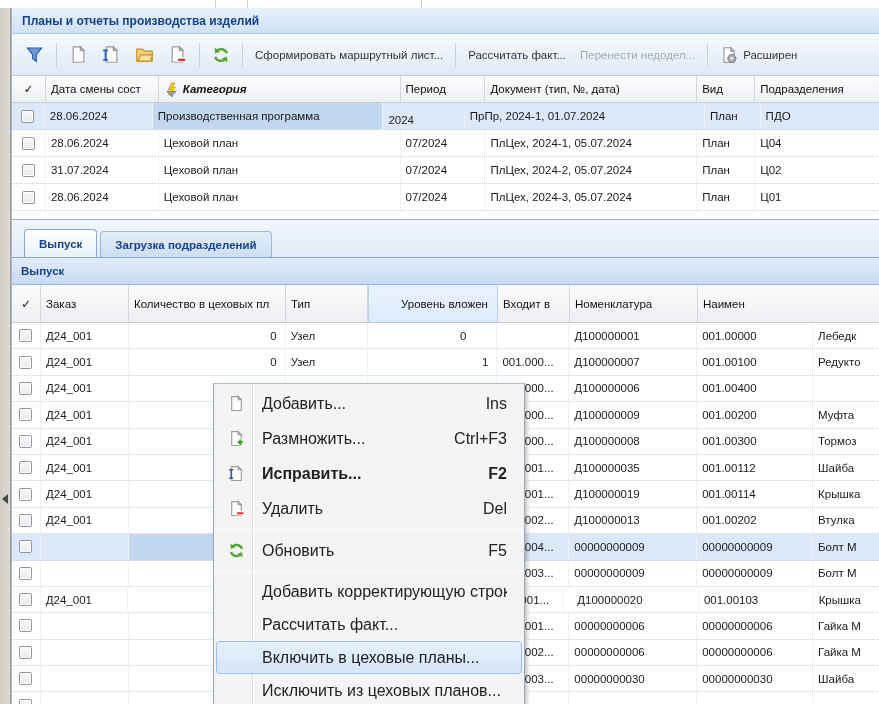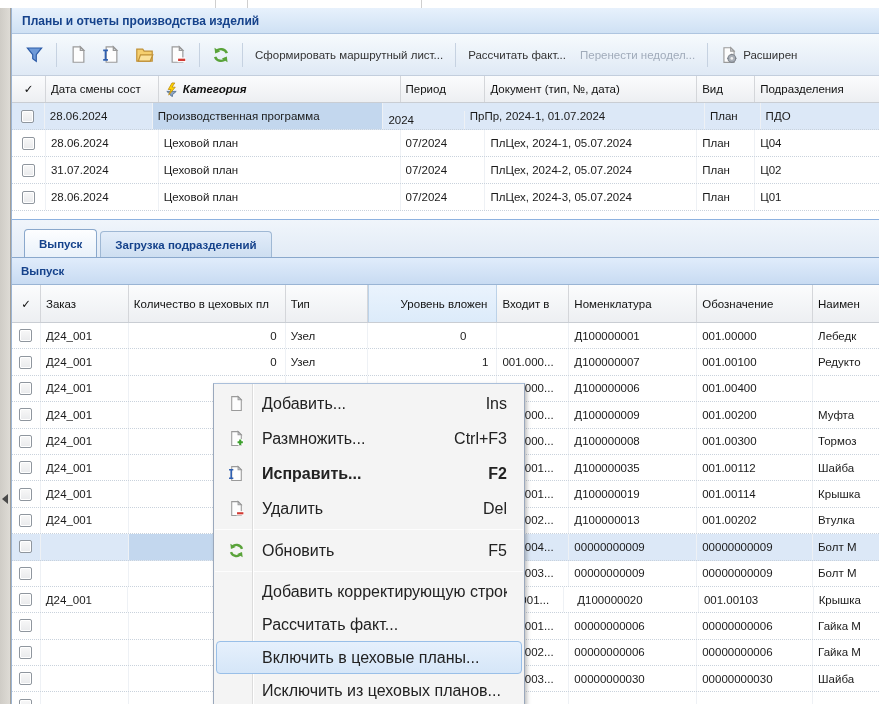--- a/index.html
+++ b/index.html
@@ -314,23 +314,20 @@
           </div>
         <div class="hcell sorted" style="width:130px">
             <span>Уровень вложен</span>
           </div>
         <div class="hcell" style="width:72px">
             <span>Входит в</span>
           </div>
         <div class="hcell" style="width:128px">
             <span>Номенклатура</span>
           </div>
-        <div class="hcell" style="width:116px">
-            <span>Обозначение</span>
-          </div>
         <div class="hcell" style="width:66px;border-right:none">
             <span>Наимен</span>
           </div>
       </div>
       <div class="grid-body" id="release-body">
           <div class="row">
             <div class="cell k-cb cb" style="width: 29px;">
               <span class="checkbox"></span>
             </div>
             <div class="cell k-order" style="width: 88px;">Д24_001</div>

